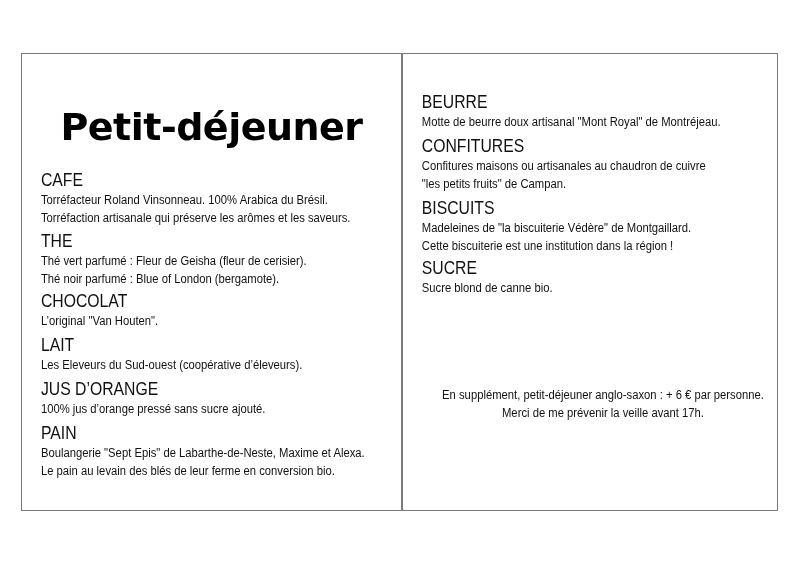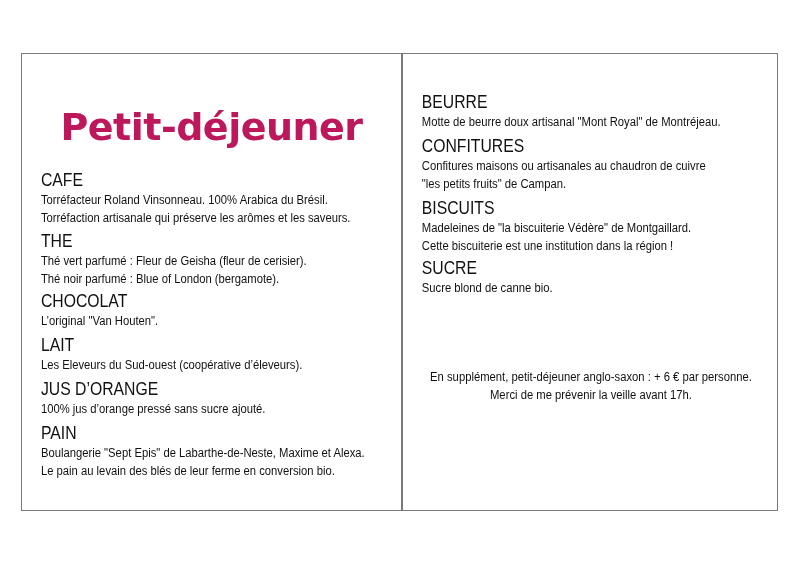--- a/index.html
+++ b/index.html
@@ -12,30 +12,30 @@
     .col-left { left: 0; width: 379px; }
     .col-right { left: 381px; width: 376px; }
     .title { position: absolute; left: 0; width: 379px; top: 50px; text-align: center;
              font-family: "DejaVu Sans", sans-serif; font-weight: bold; font-size: 38px;
              letter-spacing: -0.5px; line-height: 46px; }
     .section { position: absolute; left: 0; width: 100%; text-align: left; }
     .heading { font-size: 17.5px; line-height: 21px; margin: 0; font-weight: normal;
                transform: scaleX(0.9); transform-origin: center; }
     .line { font-size: 12.5px; line-height: 18px; margin: 0;
             transform: scaleX(0.9); transform-origin: center; white-space: nowrap; }
-    .note { position: absolute; left: 0; width: 100%; top: 314px; text-align: center; }
+    .note { position: absolute; left: 0; width: 100%; top: 332px; text-align: center; padding-left: 12px; }
   </style>
 </head>
 <body>
 
 <div class="sheet">
   <div class="divider"></div>
 
   <div class="col col-left">
-    <div class="title" style="color:#be185d">Petit-déjeuner</div>
+    <div class="title" style="color:#000000">Petit-déjeuner</div>
 
     <div class="section" style="top:116px">
       <p class="heading">CAFE</p>
       <p class="line">Torréfacteur Roland Vinsonneau. 100% Arabica du Brésil.</p>
       <p class="line">Torréfaction artisanale qui préserve les arômes et les saveurs.</p>
     </div>
 
     <div class="section" style="top:177px">
       <p class="heading">THE</p>
       <p class="line">Thé vert parfumé : Fleur de Geisha (fleur de cerisier).</p>

